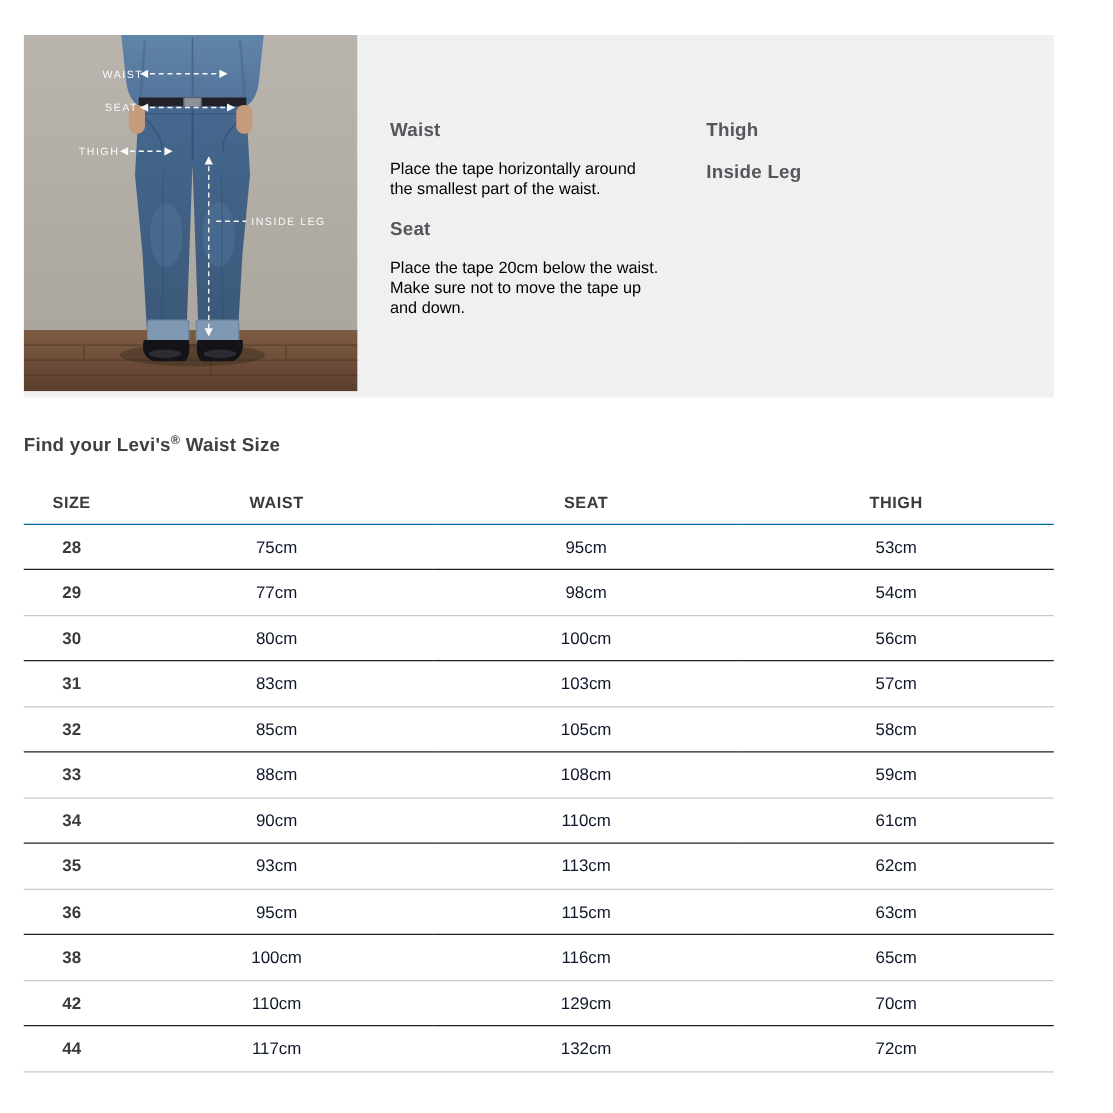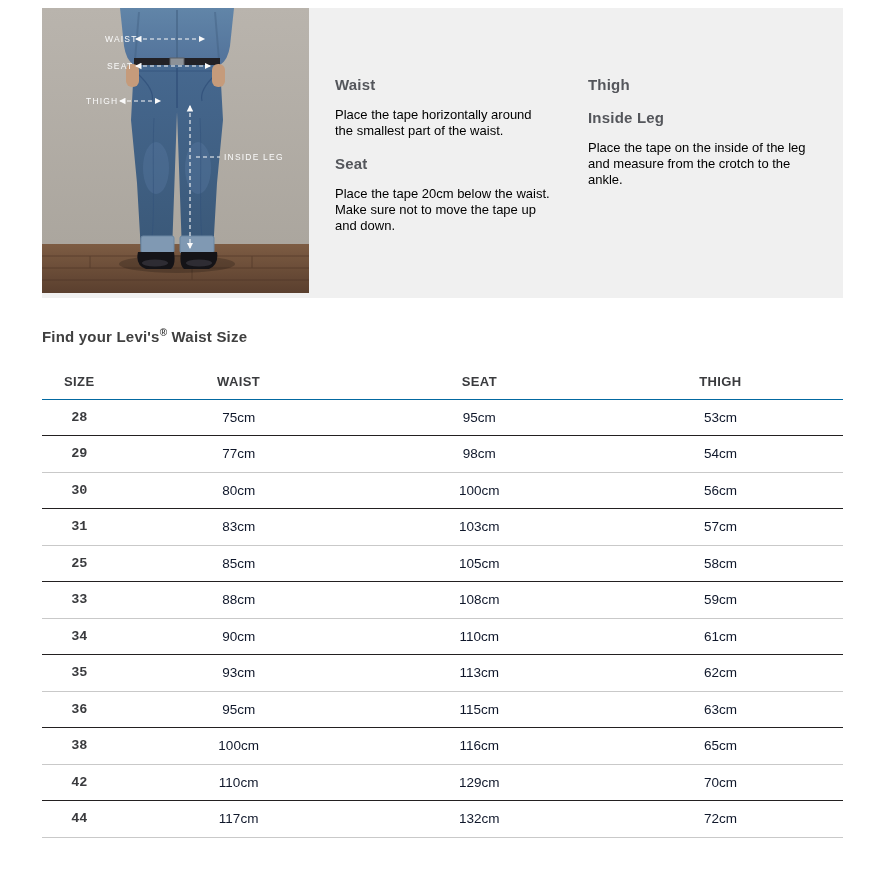--- a/index.html
+++ b/index.html
@@ -2,21 +2,21 @@
 <html><head>
 <meta charset="utf-8">
 <style>
   * { box-sizing: border-box; }
   html, body { margin:0; padding:0; background:#ffffff; }
   body {
     width:890px; height:890px; overflow:hidden;
     font-family:"Liberation Sans", sans-serif;
     color:#55565b;
   }
-  .page { padding:8px 47px 0 42px; }
+  .page { padding:8px 47px 0 19px;margin-top:20px; }
 
   
   .hero { display:flex; background:#f0f0f0; height:290px; align-items:flex-start; }
   .hero-photo { width:267px; height:285px; flex:0 0 267px; display:block; }
   .hero-text { display:flex; padding:68px 0 0 26px; gap:35px; }
   .instr-col { width:218px; }
   .instr-title { font-size:15px; font-weight:bold; color:#54565b; letter-spacing:.2px; }
   .instr-body { font-size:13px; line-height:16px; color:#000000; margin-top:14px; }
   .instr-block + .instr-block { margin-top:16px; }
 
@@ -28,21 +28,21 @@
   table.size-table { width:100%; border-collapse:collapse; margin-top:19px; }
   col.c-size { width:9.3%; } col.c-waist { width:30.5%; }
   col.c-seat { width:29.6%; } col.c-thigh { width:30.6%; }
   thead th { height:35px; font-size:13px; font-weight:bold; color:#3a3b3e;
              letter-spacing:.4px; text-align:center; vertical-align:middle; }
   thead tr { border-bottom:1px solid #0369a1; }
   tbody td { height:36.5px; text-align:center; vertical-align:middle;
              font-size:13.5px; color:#0f172a; }
   tbody tr:nth-child(odd)  { border-bottom:1px solid #232021; }
   tbody tr:nth-child(even) { border-bottom:1px solid #c9c9c9; }
-  tbody td.size-col { font-weight:bold; color:#3a3b3e;font-family:Liberation Mono, monospace; }
+  tbody td.size-col { font-weight:bold; color:#3a3b3e; }
 
   
   .photo-label { font-family:"Liberation Sans", sans-serif; font-size:8.5px;
                  letter-spacing:1.2px; fill:#fafafa; }
   .dash { stroke:#fafafa; stroke-width:1.1; stroke-dasharray:4 3; fill:none; }
 </style>
 </head>
 <body>
 
 <div class="page">
@@ -139,21 +139,20 @@
           <div class="instr-title">Seat</div>
           <div class="instr-body">Place the tape 20cm below the waist. Make sure not to move the tape up and down.</div>
         </div>
       </div>
       <div class="instr-col">
         <div class="instr-block">
           <div class="instr-title">Thigh</div>
         </div>
         <div class="instr-block">
           <div class="instr-title">Inside Leg</div>
-          <div class="instr-body">Place the tape on the inside of the leg and measure from the crotch to the ankle.</div>
         </div>
       </div>
     </div>
   </section>
 
   <h2 class="section-title"><span>Find your Levi's</span><sup>®</sup><span> Waist Size</span></h2>
 
   <table class="size-table">
     <colgroup>
       <col class="c-size">
@@ -188,21 +187,21 @@
           <td>100cm</td>
           <td>56cm</td>
         </tr>
         <tr>
           <td class="size-col">31</td>
           <td>83cm</td>
           <td>103cm</td>
           <td>57cm</td>
         </tr>
         <tr>
-          <td class="size-col">25</td>
+          <td class="size-col">32</td>
           <td>85cm</td>
           <td>105cm</td>
           <td>58cm</td>
         </tr>
         <tr>
           <td class="size-col">33</td>
           <td>88cm</td>
           <td>108cm</td>
           <td>59cm</td>
         </tr>

